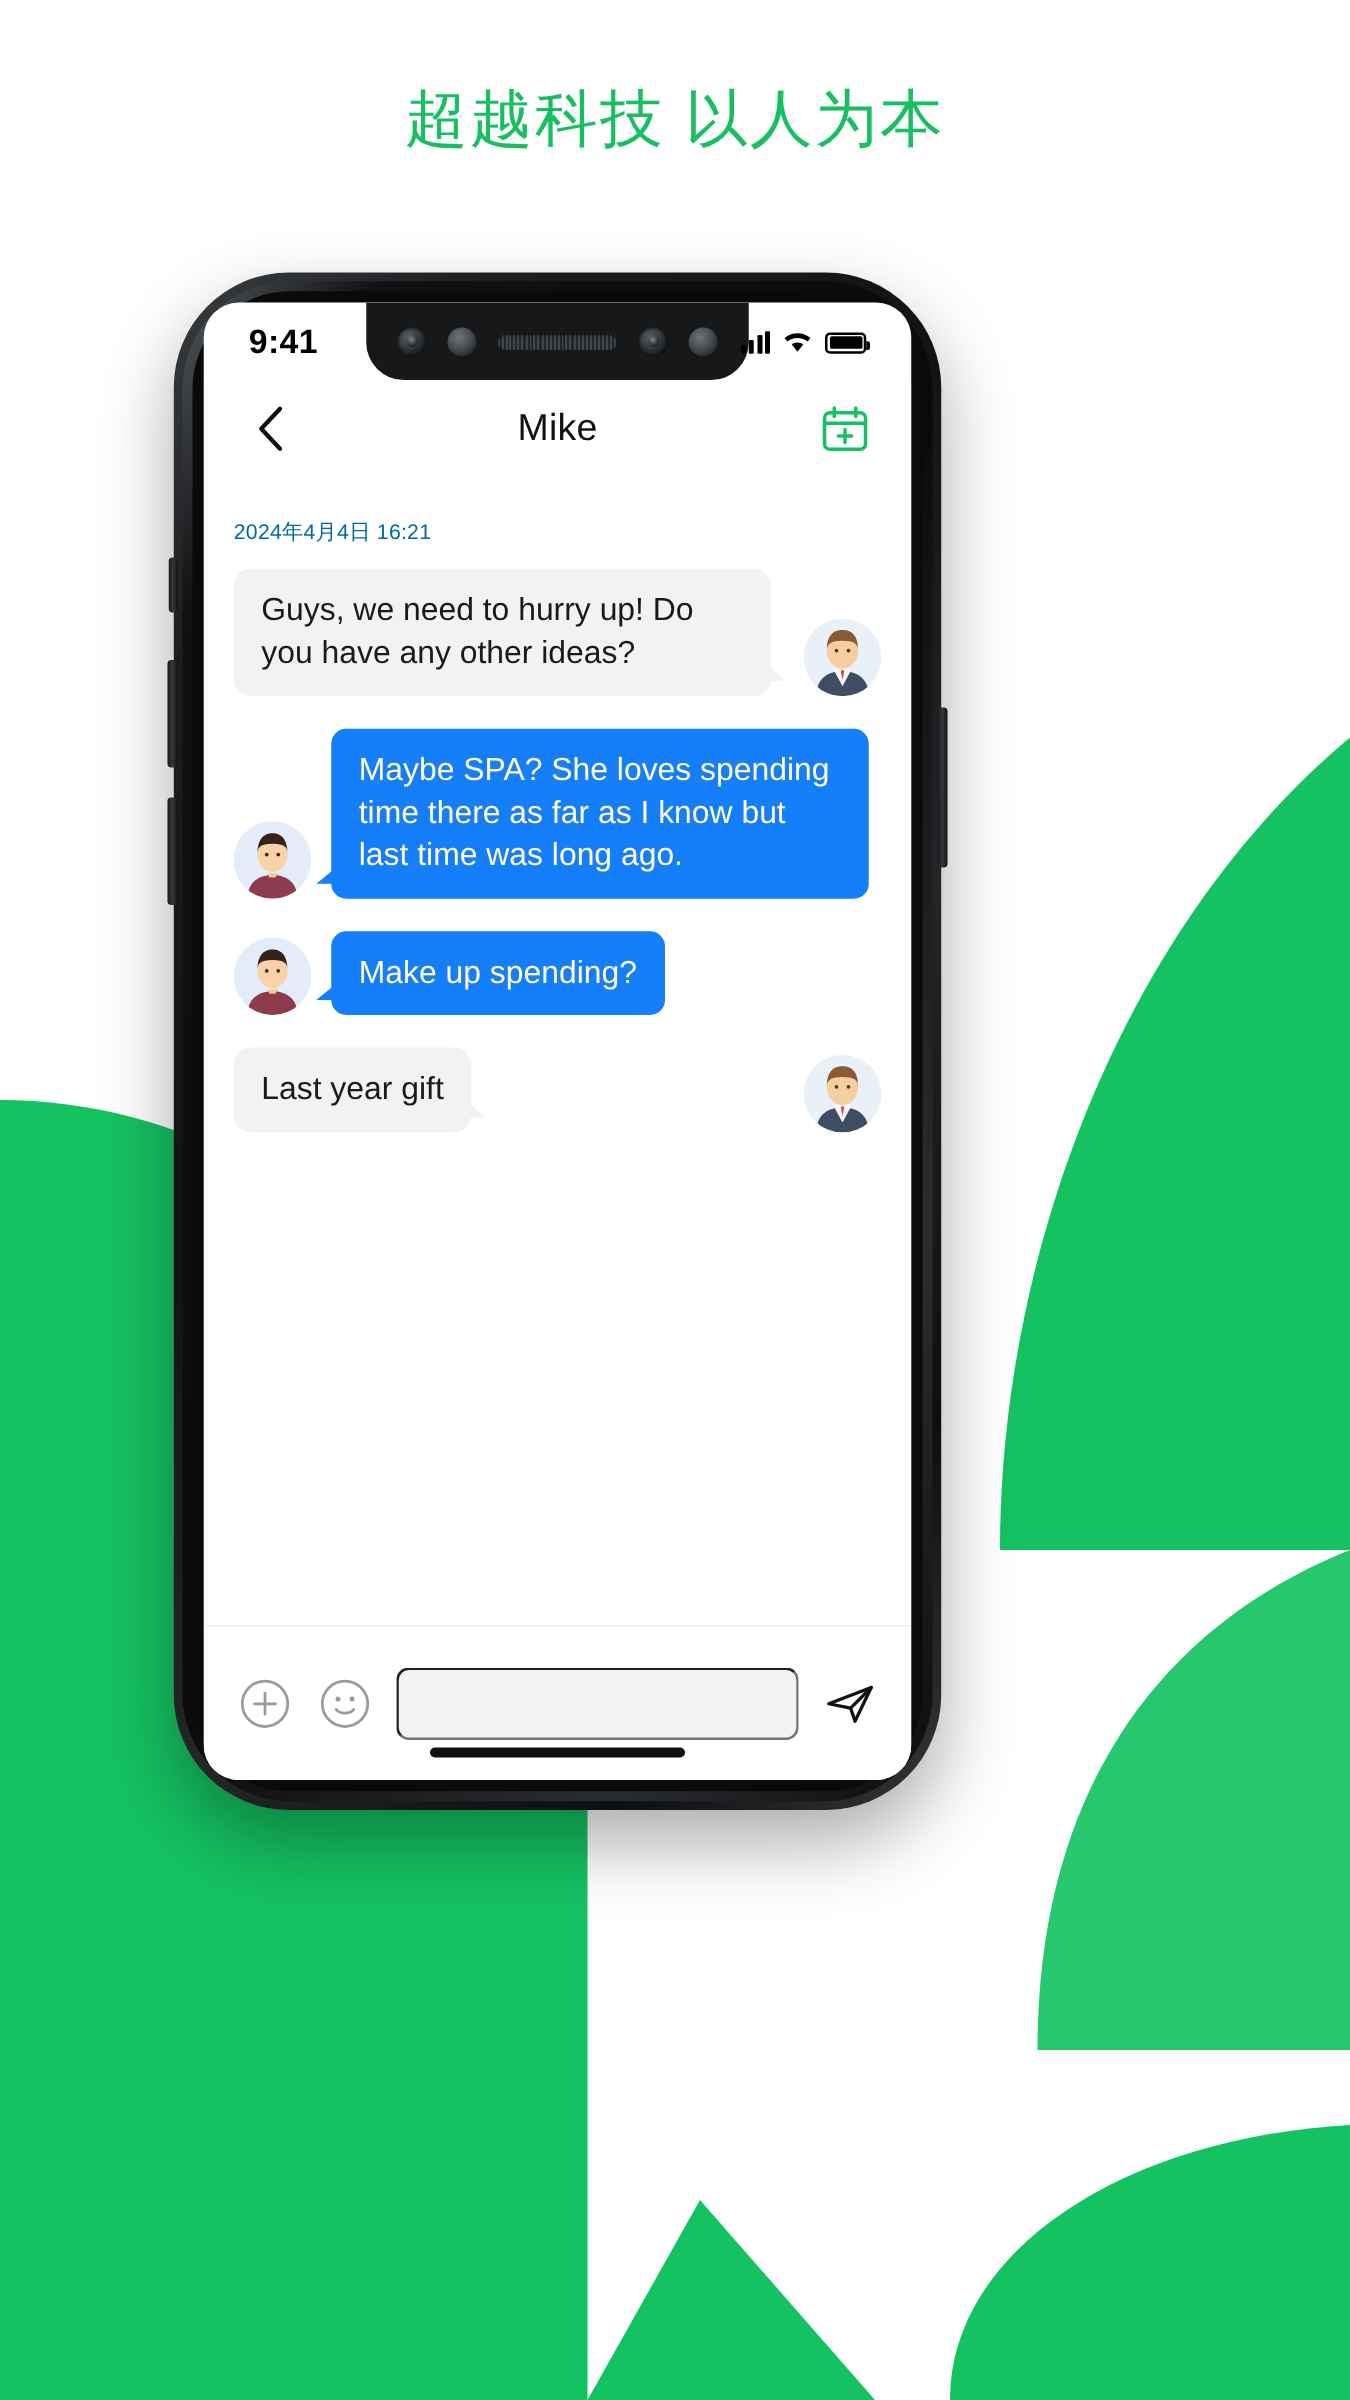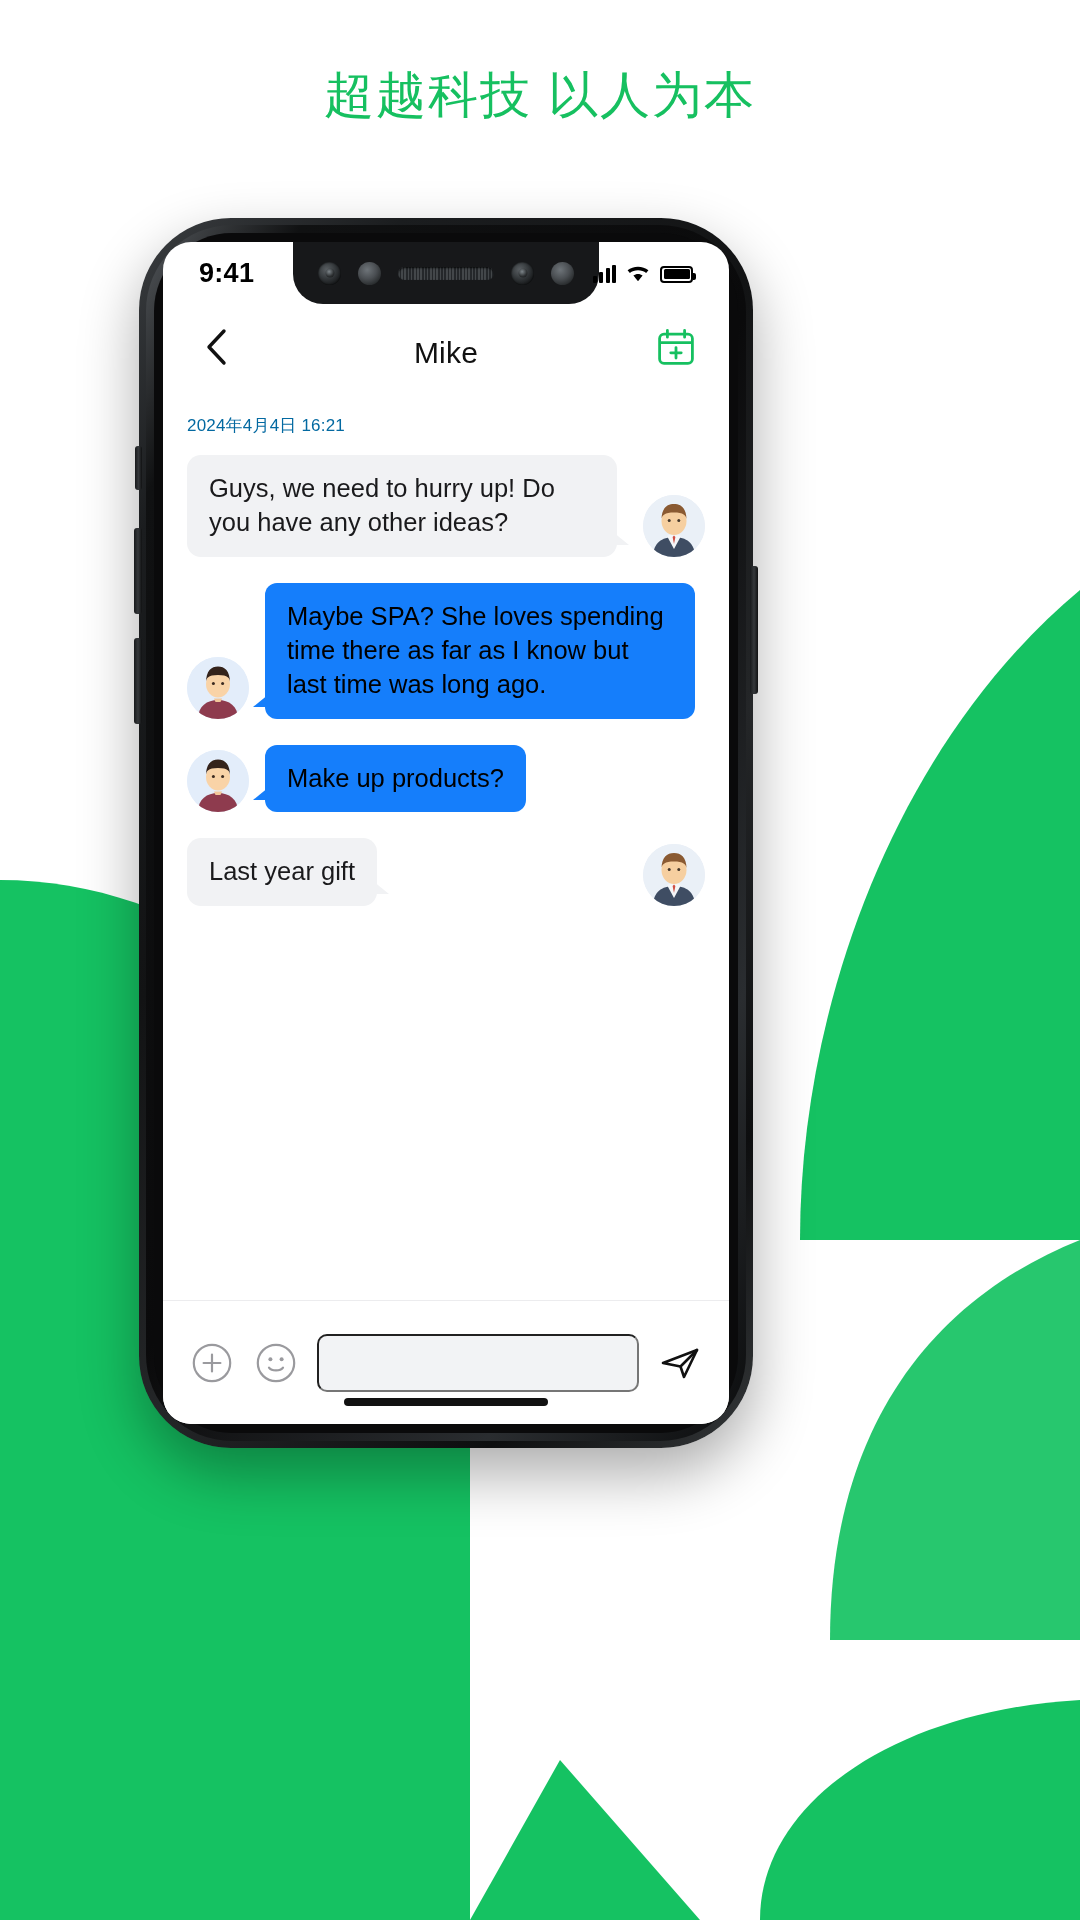--- a/index.html
+++ b/index.html
@@ -124,21 +124,21 @@
   }
   .battery::after {
     content:""; position:absolute; right:-5px; top:5px;
     width:3px; height:7px; background:#000; border-radius:0 2px 2px 0;
   }
   .battery span { display:block; width:100%; height:100%; background:#000; border-radius:1.5px; }
 
   
   .navbar {
     position:absolute; top:62px; left:0; right:0; height:78px;
-    display:flex; align-items:flex-end; padding:12px 30px;
+    display:flex; align-items:center; padding:0 30px;
     background:#fff; z-index:10;
   }
   .nav-back {
     width:46px; height:46px; display:flex; align-items:center; justify-content:center;
     cursor:pointer;
   }
   .nav-title {
     flex:1; text-align:center; font-size:30px; color:#111; letter-spacing:.2px;
   }
   .nav-action { width:46px; height:46px; display:flex; align-items:center; justify-content:center; }
@@ -164,21 +164,21 @@
   .avatar.tan { background:#e9eef5; }
 
   .bubble {
     max-width:430px; padding:17px 22px; font-size:25.5px; line-height:1.33;
     position:relative; word-wrap:break-word;
   }
   .bubble.grey {
     background:#f1f2f4; color:#1a1a1c; border-radius:14px;
   }
   .bubble.blue {
-    background:#157efb; color:#000000; border-radius:12px;
+    background:#157efb; color:#fef9c3; border-radius:12px;
   }
   .bubble.grey.right-tail::after {
     content:""; position:absolute; right:-12px; bottom:12px;
     border-top:13px solid transparent;
     border-left:16px solid #f1f2f4;
   }
   .bubble.blue.left-tail::after {
     content:""; position:absolute; left:-12px; bottom:12px;
     border-top:13px solid transparent;
     border-right:16px solid #157efb;
@@ -321,21 +321,21 @@
             <svg width="62" height="62" viewBox="0 0 62 62">
               <circle cx="31" cy="31" r="31" fill="#e3edfa"></circle>
               <path d="M11 62 C11 49 20 43 31 43 C42 43 51 49 51 62 Z" fill="#8e3b4e"></path>
               <ellipse cx="31" cy="27" rx="12" ry="13.5" fill="#f9d3a7"></ellipse>
               <path d="M19 26 C19 13.5 24.5 9.5 31 9.5 C37.5 9.5 43 13.5 43 26 C43 21 41 18 31 18 C21 18 19 21 19 26 Z" fill="#34231b"></path>
               <circle cx="26.4" cy="26.6" r="1.5" fill="#3b2a20"></circle>
               <circle cx="35.6" cy="26.6" r="1.5" fill="#3b2a20"></circle>
               <path d="M27 41.5 H35 L33.5 45 H28.5 Z" fill="#f2c79a"></path>
             </svg>
           </div>
-          <div class="bubble blue left-tail">Make up products?</div>
+          <div class="bubble blue left-tail">Make up spending?</div>
         </div>
 
 
         <div class="row out">
           <div class="bubble grey right-tail">Last year gift</div>
           <div class="avatar tan gap-r">
             <svg width="62" height="62" viewBox="0 0 62 62">
               <circle cx="31" cy="31" r="31" fill="#eaf0f7"></circle>
               <path d="M10 62 C10 48 19 42 31 42 C43 42 52 48 52 62 Z" fill="#3f4d63"></path>
               <path d="M24 41 L31 54 L38 41 L34 39 H28 Z" fill="#f4f6f8"></path>

